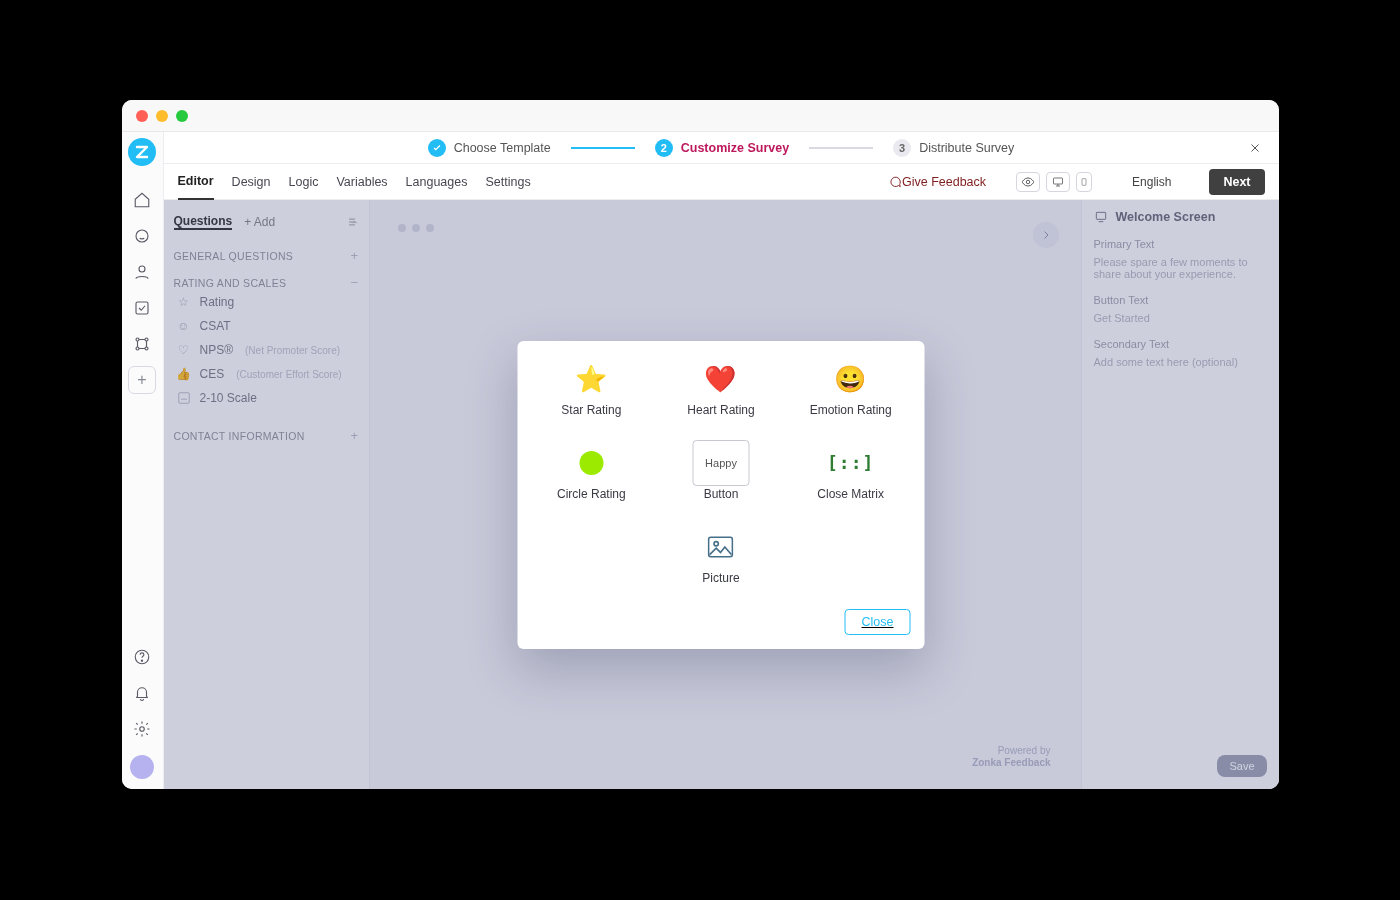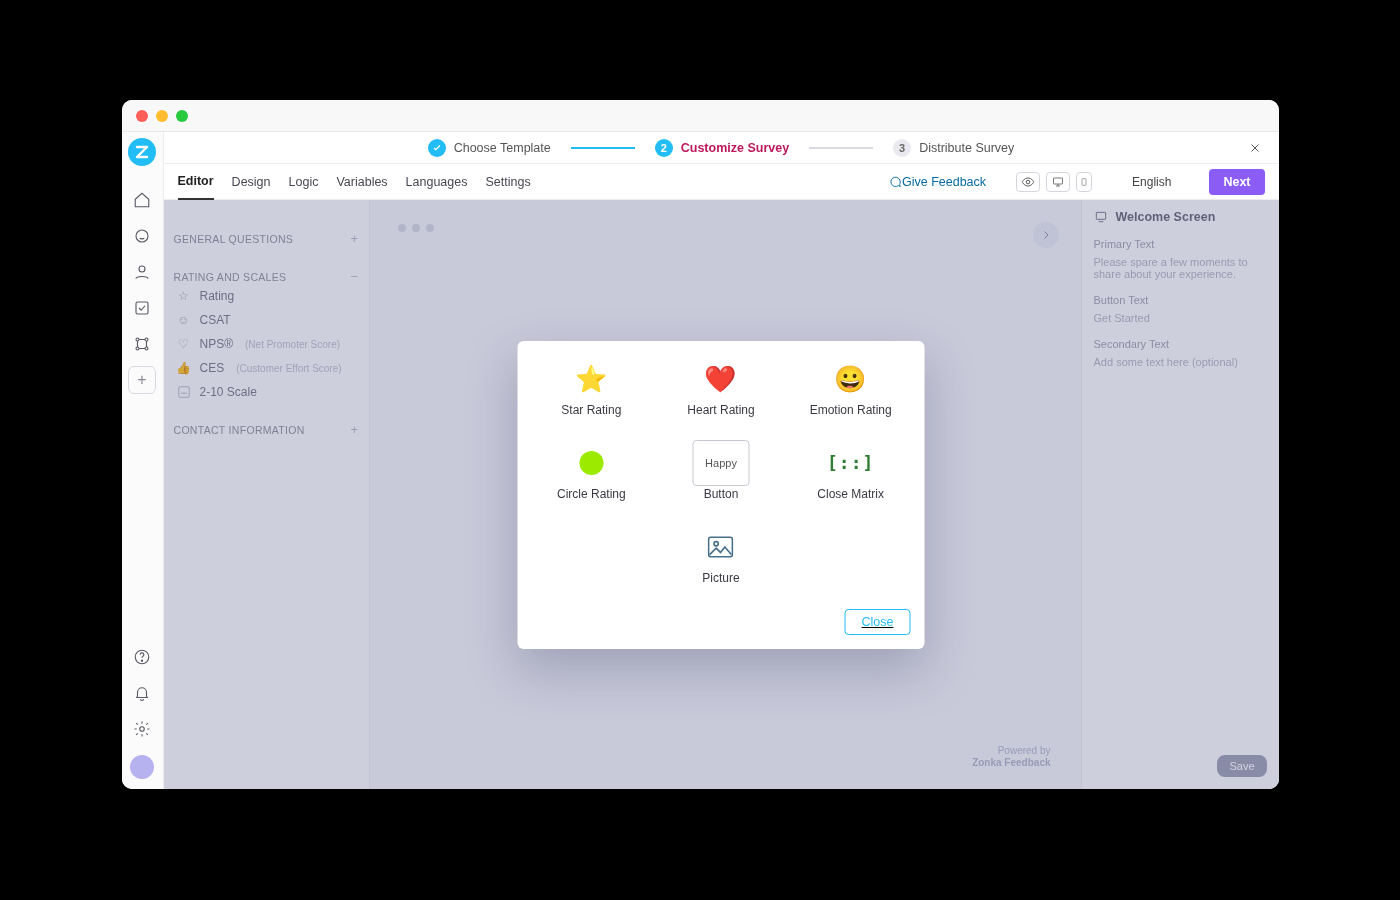--- a/index.html
+++ b/index.html
@@ -98,44 +98,44 @@
     display:flex;
     align-items:center;
     padding:0 14px;
     font-size:12.5px;
     gap:18px;
     color:#474752;
   }
   .tab { padding:10px 0; cursor:pointer; }
   .tab.active { font-weight:600; color:#222; border-bottom:2px solid #333; }
   .tabs-spacer { flex:1; }
-  .feedback-link { display:flex; align-items:flex-start; color:#0369a1; cursor:pointer; }
+  .feedback-link { display:flex; align-items:flex-start; color:#7f1d1d; cursor:pointer; }
   .device-toggle { display:flex; align-items:center; gap:6px; margin-left:12px; }
   .dev-box { width:24px; height:20px; border:1px solid #d6d6df; border-radius:4px; display:flex; align-items:center; justify-content:center; color:#555; }
   .lang-chip { margin-left:12px; padding:4px 10px; font-size:12px; color:#444; }
-  .next-btn { margin-left:10px; padding:6px 14px; background:#8b5cf6; color:#fff; border:0; border-radius:4px; font-size:12.5px; font-weight:600; cursor:pointer; }
+  .next-btn { margin-left:10px; padding:6px 14px; background:#404040; color:#fff; border:0; border-radius:4px; font-size:12.5px; font-weight:600; cursor:pointer; }
 
   
   .body3 { flex:1; display:flex; min-height:0; position:relative; }
   .questions-panel {
     width:206px;
     border-right:1px solid #ececf1;
     background:#fafbfc;
     padding:8px 10px;
     font-size:12px;
     color:#6b6b77;
     overflow:auto;
   }
   .q-tabs { display:flex; align-items:center; gap:12px; height:28px; }
   .q-tab { cursor:pointer; }
   .q-tab.active { color:#333; font-weight:600; border-bottom:2px solid #333; }
   .q-add { color:#888; }
   .q-switch { margin-left:auto; color:#999; }
   .q-section {
-    margin-top:23px; font-size:10.5px; letter-spacing:.3px;
+    margin-top:12px; font-size:10.5px; letter-spacing:.3px;
     color:#95959f; display:flex; align-items:center; text-transform:uppercase;
   }
   .q-section .plusminus { margin-left:auto; font-size:13px; color:#bdbdc7; cursor:pointer; }
   .q-item { display:flex; align-items:center; gap:8px; padding:5px 2px; color:#7d7d88; cursor:pointer; }
   .q-item .ico { width:16px; display:flex; justify-content:center; color:#aeaebc; }
   .q-sub { color:#c1c1cc; font-size:10px; margin-left:4px; }
 
   .canvas-area {
     flex:1; min-height:0; background:#f3f4f8; position:relative; overflow:auto;
   }
@@ -351,20 +351,30 @@
               </svg>
           </div>
         </div>
         <div class="lang-chip">English</div>
         <button class="next-btn">Next</button>
       </div>
 
       <div class="body3">
 
         <div class="questions-panel">
+          <div class="q-tabs">
+            <div class="q-tab active">Questions</div>
+            <div class="q-tab q-add">+ Add</div>
+            <div class="q-switch">
+              <svg width="14" height="14" viewBox="0 0 24 24" fill="none" stroke="currentColor" stroke-width="1.6">
+                  <path d="M7 7h10M7 12h10M7 17h10"></path>
+                  <path d="M17 7l3 3M17 7l-3 3" transform="translate(0 4)"></path>
+                </svg>
+            </div>
+          </div>
 
           <div class="q-section">
             <span>GENERAL QUESTIONS</span>
             <span class="plusminus">+</span>
           </div>
 
           <div class="q-section">
             <span>RATING AND SCALES</span>
             <span class="plusminus">−</span>
           </div>

